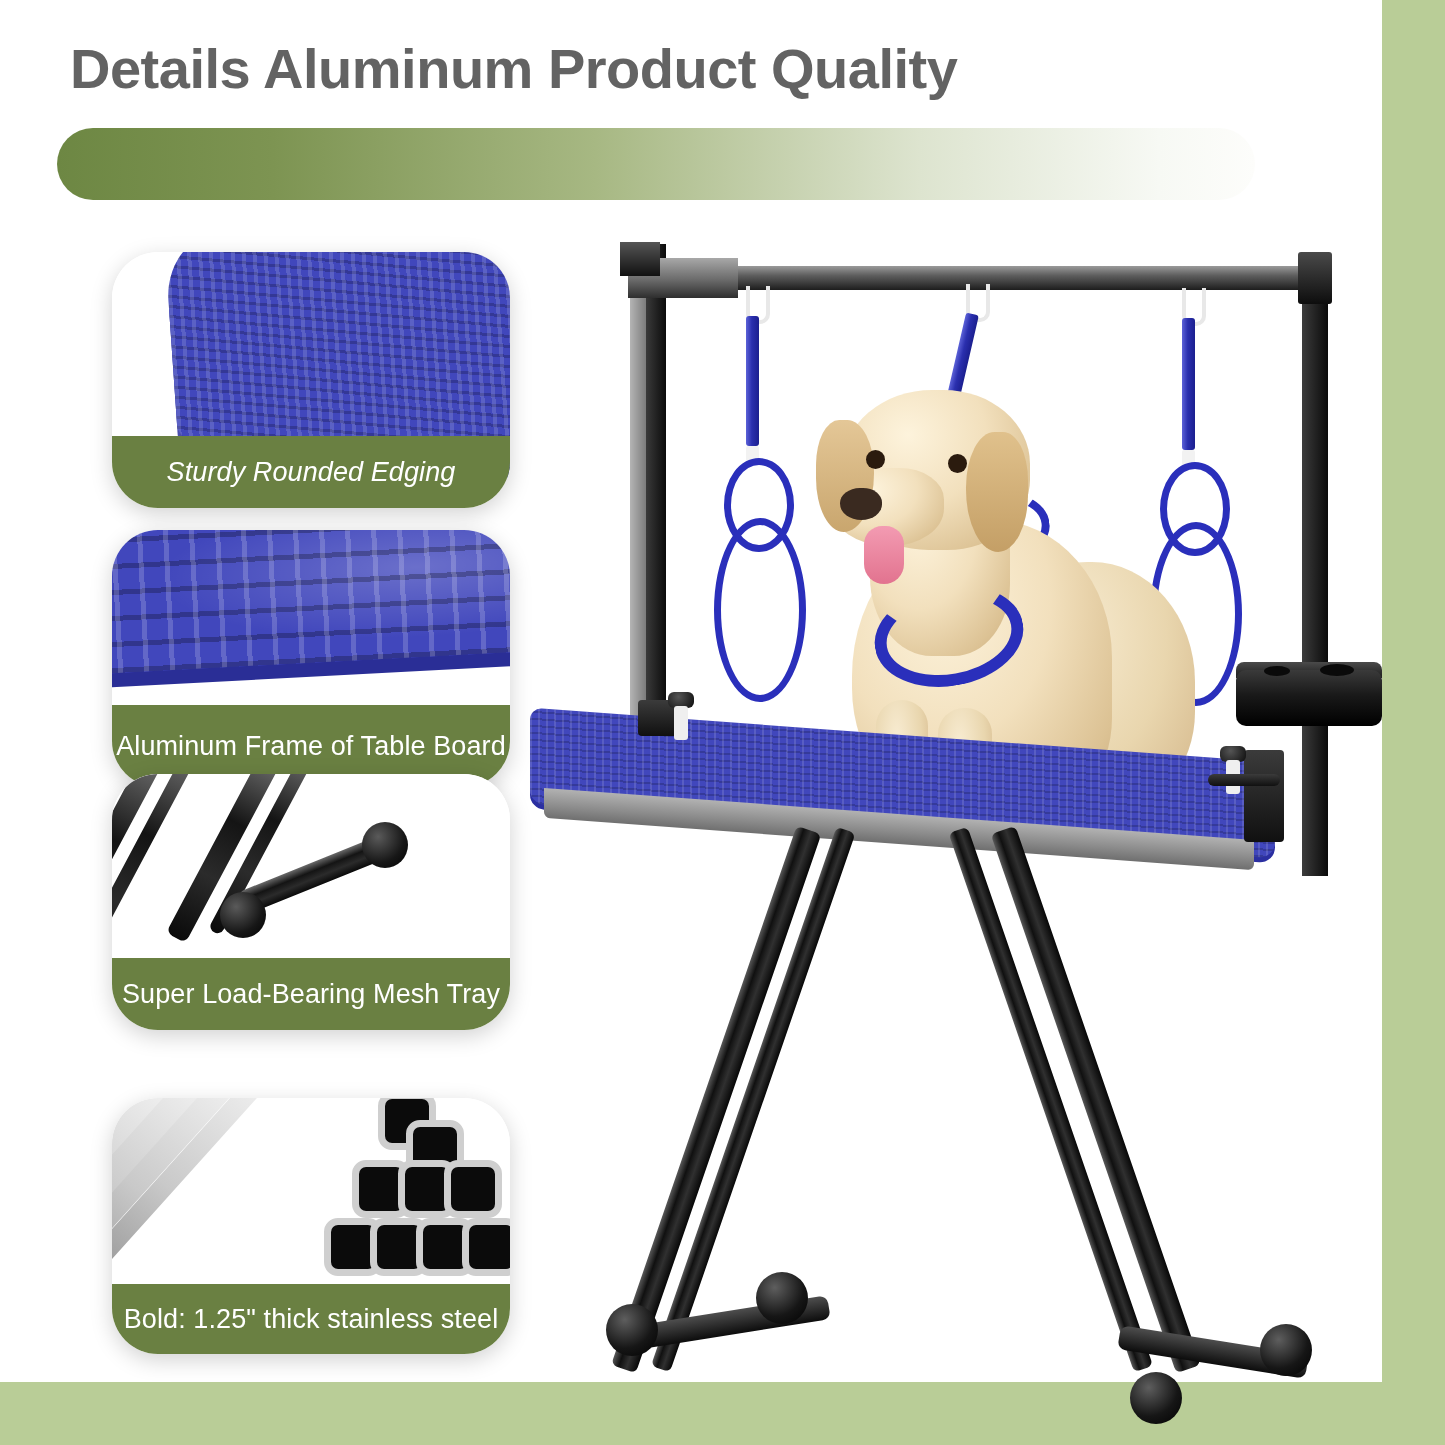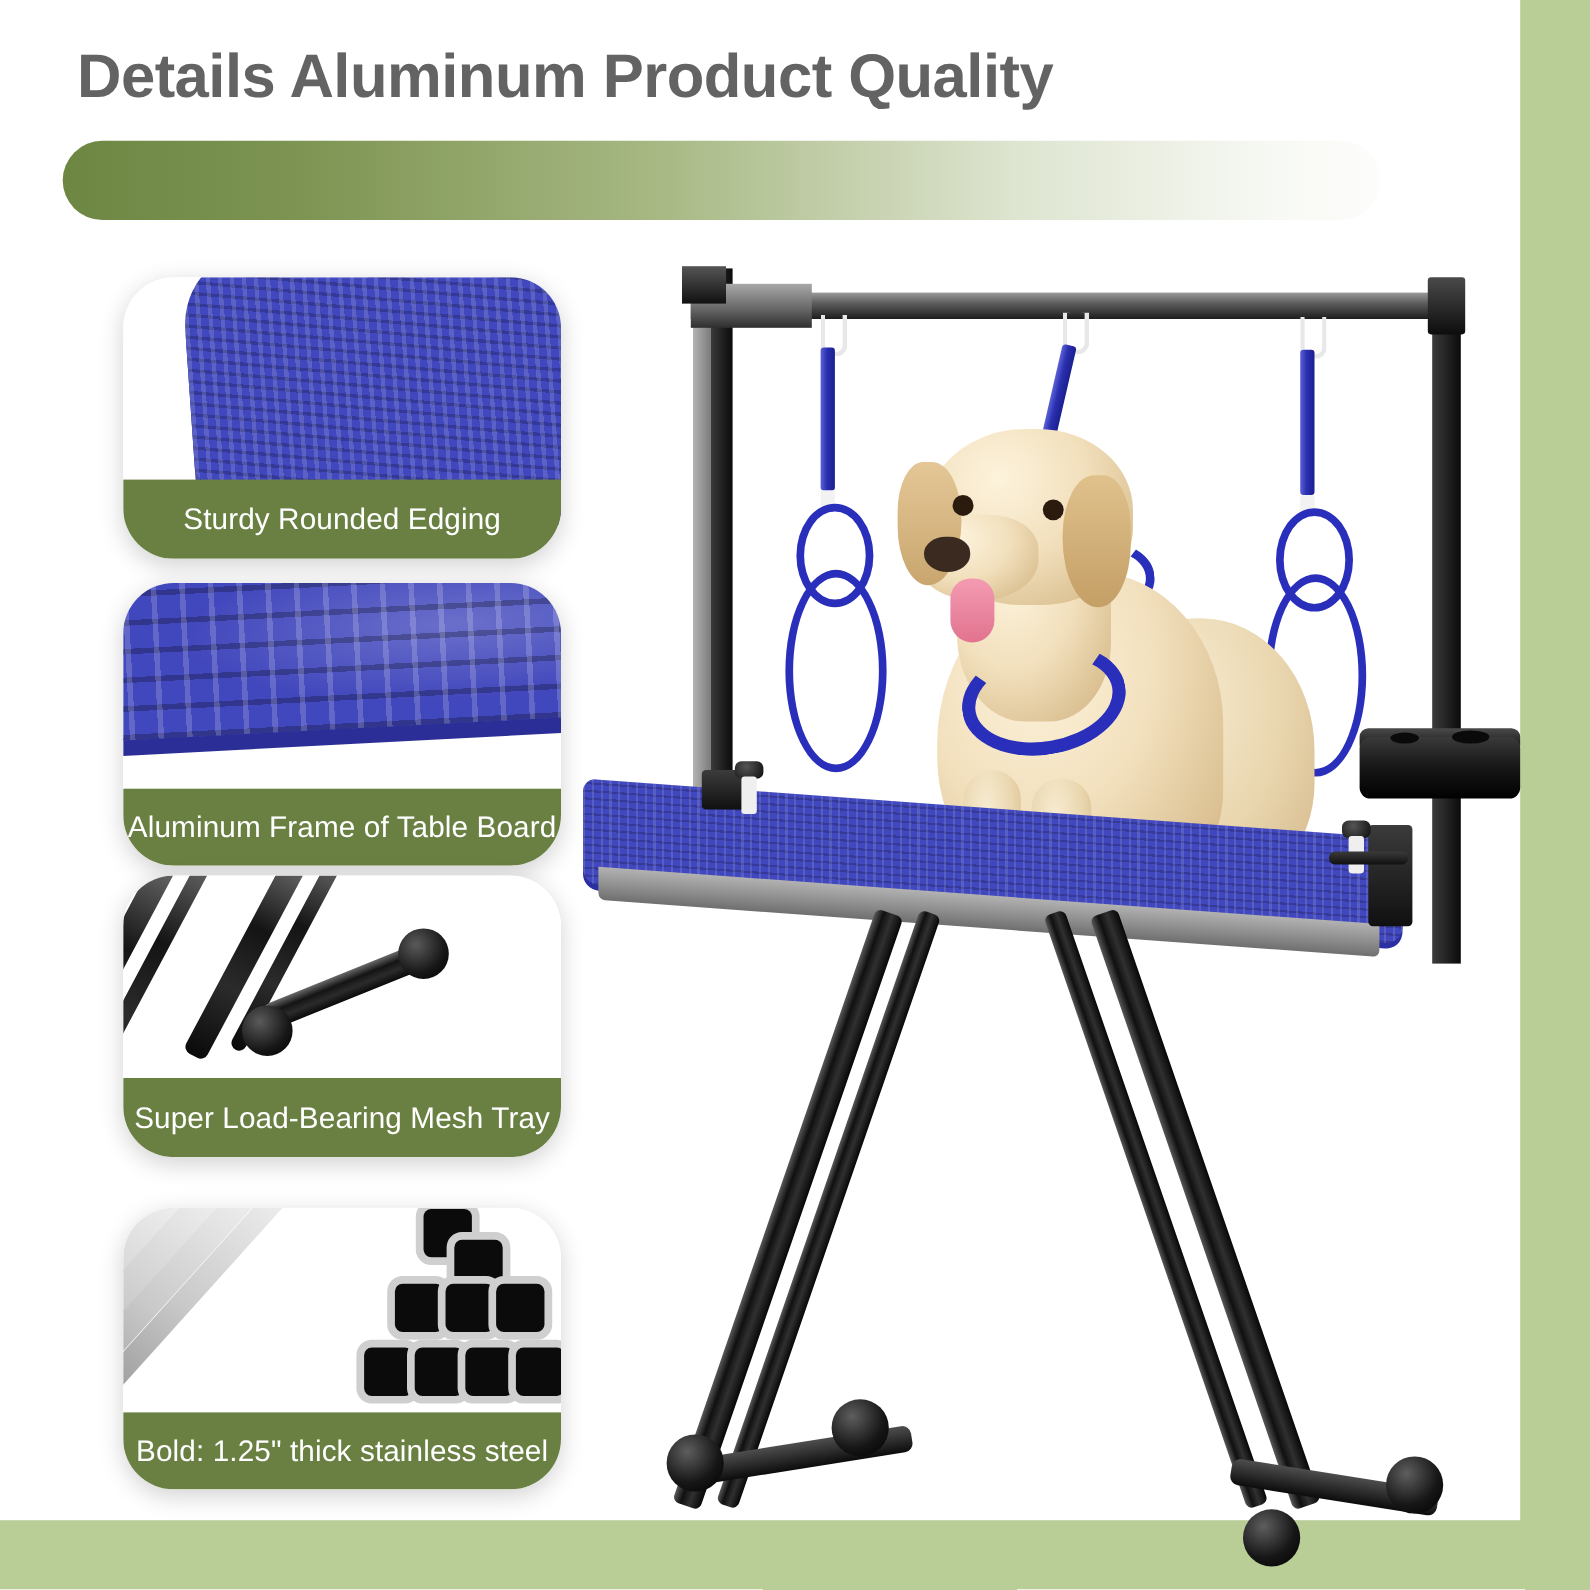--- a/index.html
+++ b/index.html
@@ -82,25 +82,25 @@
     line-height: 1.0;
     letter-spacing: 0.1px;
     white-space: nowrap;
     display: flex;
     align-items: center;
     justify-content: center;
   }
 
   #card1 { top: 252px;  height: 256px; }
   #card2 { top: 530px;  height: 257px; }
-  #card3 { top: 796px;  height: 256px; }
+  #card3 { top: 774px;  height: 256px; }
   #card4 { top: 1098px; height: 256px; }
 
-  #card1 .card-label { height: 72px; }
-  #card2 .card-label { height: 70px; }
+  #card1 .card-label { height: 72px; font-style: italic; }
+  #card2 .card-label { height: 82px; }
   #card3 .card-label { height: 72px; }
   #card4 .card-label { height: 70px; }
 
   
   .mat-corner {
     position: absolute;
     left: 58px;
     top: -10px;
     width: 430px;
     height: 215px;

